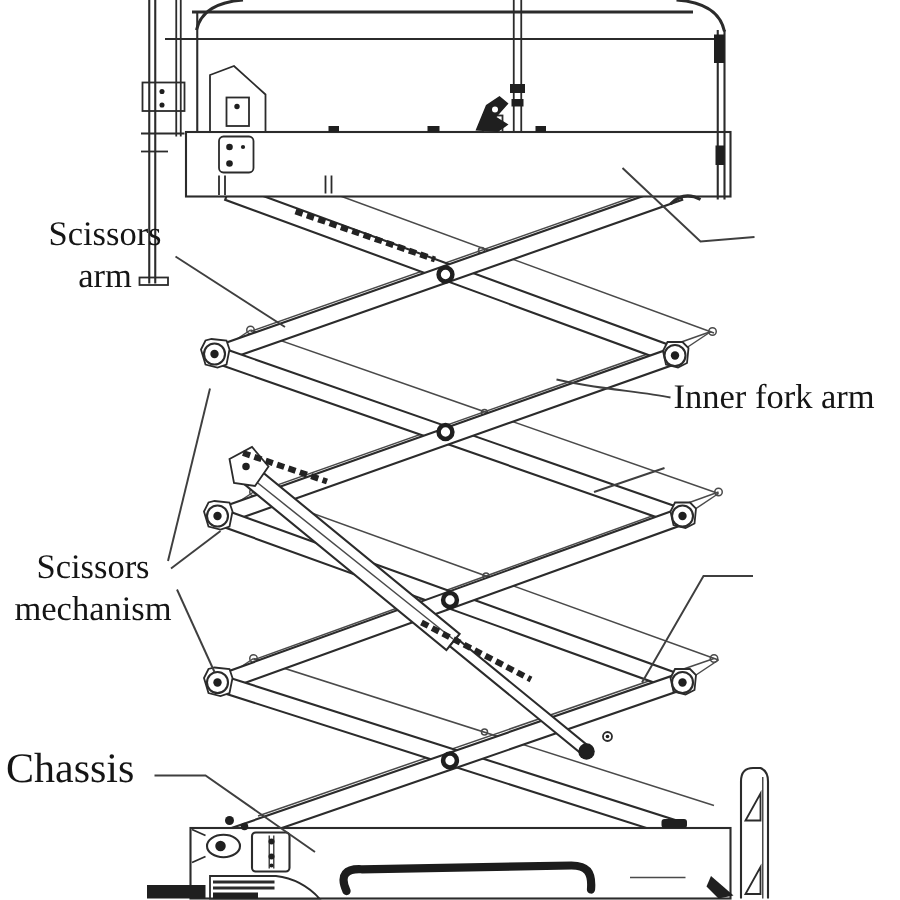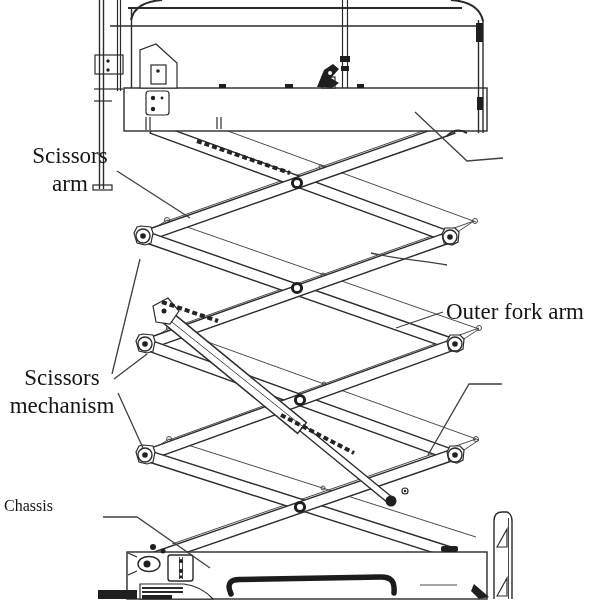--- a/index.html
+++ b/index.html
@@ -193,17 +193,17 @@
     <path class="leader" d="M502,384 L469,384 L428,455"></path>
     <path class="leader" d="M112,374 L140,259"></path>
     <path class="leader" d="M114,379 L147,354"></path>
     <path class="leader" d="M118,393 L143,448"></path>
     <path class="leader" d="M103,517 L137,517 L210,568"></path>
   </g>
 </svg>
 
   <div class="label center" style="left:20px;top:142px;width:100px;">Scissors
 arm</div>
-  <div class="label" style="left:446px;top:298px;">Outer fork arm</div>
+  <div class="label" style="left:449px;top:251px;">Inner fork arm</div>
   <div class="label center" style="left:0px;top:364px;width:124px;">Scissors
 mechanism</div>
-  <div class="label" style="left:4px;top:496px;font-size:16px;">Chassis</div>
+  <div class="label" style="left:4px;top:496px;font-size:28px;">Chassis</div>
 </div>
 
 </body></html>

